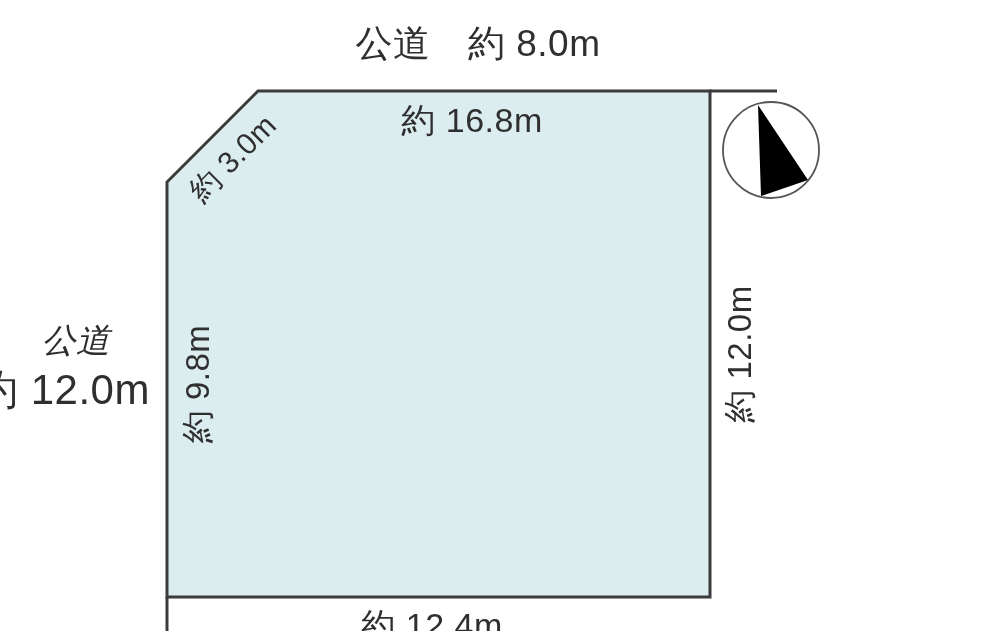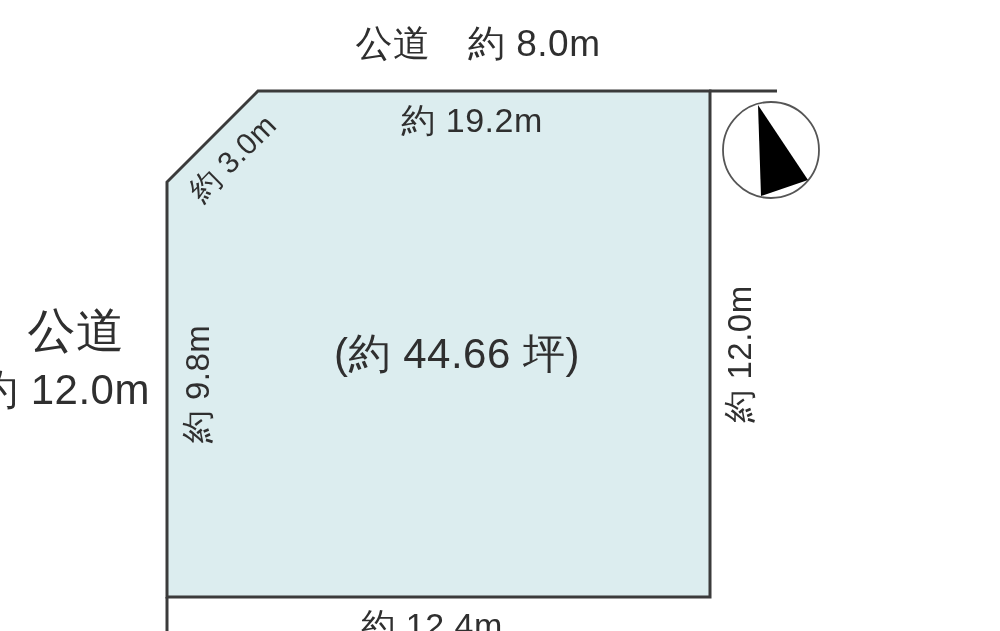--- a/index.html
+++ b/index.html
@@ -34,21 +34,21 @@
     letter-spacing: 0.5px;
   }
   .top-road        { left: 478px; top: 19px;  font-size: 37px; }
   .top-edge        { left: 472px; top: 96px;  font-size: 34px; }
   .diag-edge       { left: 233px; top: 134px; font-size: 30px;
                      transform: translate(-50%, -50%) rotate(-45deg); }
   .left-edge       { left: 197px; top: 360px; font-size: 33px;
                      transform: translate(-50%, -50%) rotate(-90deg); }
   .right-edge      { left: 739px; top: 330px; font-size: 33px;
                      transform: translate(-50%, -50%) rotate(-90deg); }
-  .left-road-1     { left: 76px;  top: 307px; font-size: 48px; }
+  .left-road-1     { left: 76px;  top: 316px; font-size: 34px; font-style: italic; }
   .left-road-2     { left: 63px;  top: 366px; font-size: 42px; }
   .area-main       { left: 459px; top: 257px; font-size: 55px; font-weight: 500; }
   .area-tsubo      { left: 457px; top: 330px; font-size: 42px; }
   .area-measured   { left: 461px; top: 411px; font-size: 33px; }
   .bottom-edge     { left: 432px; top: 601px; font-size: 34px; }
 </style>
 </head>
 <body>
 
 <div class="canvas">
@@ -62,24 +62,23 @@
     <line x1="167" y1="573" x2="167" y2="622" stroke="#3b3b3b" stroke-width="3"></line>
 
     <g>
       <circle cx="771" cy="126" r="48" fill="#ffffff" stroke="#555555" stroke-width="1.8"></circle>
       <path d="M 758 81 L 761 172 L 808 156 Z" fill="#000000"></path>
     </g>
   </svg>
 
   <div class="t top-road">公道　約 8.0m</div>
 
-  <div class="t top-edge">約 19.2m</div>
+  <div class="t top-edge">約 16.8m</div>
   <div class="t diag-edge">約 3.0m</div>
   <div class="t left-edge">約 9.8m</div>
   <div class="t right-edge">約 12.0m</div>
   <div class="t bottom-edge">約 12.4m</div>
 
   <div class="t left-road-1">公道</div>
   <div class="t left-road-2">約 12.0m</div>
 
-  <div class="t area-tsubo">(約 44.66 坪)</div>
 
 </div>
 
 </body></html>

